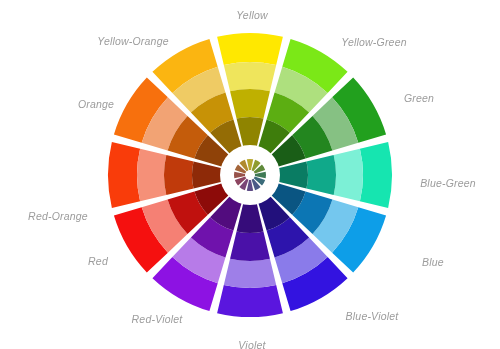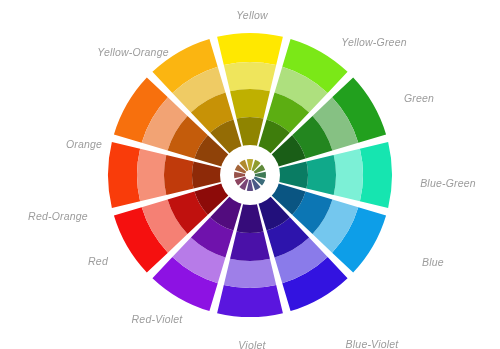--- a/index.html
+++ b/index.html
@@ -141,21 +141,21 @@
         <path d="M 234.82682151670082 169.92312549751853 A 16 16 0 0 1 238.01670846737596 164.3980792285482 L 246.255221396055 171.68689975892133 A 5 5 0 0 0 245.258381723969 173.41347671797453 Z" fill="#a4653a"></path>
         <path d="M 239.3980792285482 163.01670846737596 A 16 16 0 0 1 244.92312549751853 159.82682151670082 L 248.41347671797453 170.258381723969 A 5 5 0 0 0 246.6868997589213 171.255221396055 Z" fill="#b08a2f"></path>
       </g>
   </svg>
   <div id="labels-layer">
       <div class="wheel-label" style="left: 252px; top: 15px; color: rgb(156, 156, 156);">Yellow</div>
       <div class="wheel-label" style="left: 374px; top: 42px; color: rgb(156, 156, 156);">Yellow-Green</div>
       <div class="wheel-label" style="left: 419px; top: 98px; color: rgb(156, 156, 156);">Green</div>
       <div class="wheel-label" style="left: 448px; top: 183px; color: rgb(156, 156, 156);">Blue-Green</div>
       <div class="wheel-label" style="left: 404px; top: 262px; color: rgb(156, 156, 156); margin-left: 29px;">Blue</div>
-      <div class="wheel-label" style="left: 372px; top: 316px; color: rgb(156, 156, 156); margin-top: 28px;">Blue-Violet</div>
+      <div class="wheel-label" style="left: 372px; top: 316px; color: rgb(156, 156, 156);">Blue-Violet</div>
       <div class="wheel-label" style="left: 252px; top: 345px; color: rgb(156, 156, 156);">Violet</div>
       <div class="wheel-label" style="left: 157px; top: 319px; color: rgb(156, 156, 156);">Red-Violet</div>
       <div class="wheel-label" style="left: 98px; top: 261px; color: rgb(156, 156, 156);">Red</div>
       <div class="wheel-label" style="left: 58px; top: 180px; color: rgb(156, 156, 156); margin-top: 36px;">Red-Orange</div>
-      <div class="wheel-label" style="left: 84px; top: 104px; color: rgb(156, 156, 156); margin-top: 40px;">Orange</div>
-      <div class="wheel-label" style="left: 133px; top: 52px; color: rgb(156, 156, 156);">Yellow-Orange</div>
+      <div class="wheel-label" style="left: 96px; top: 104px; color: rgb(156, 156, 156);">Orange</div>
+      <div class="wheel-label" style="left: 133px; top: 41px; color: rgb(156, 156, 156);">Yellow-Orange</div>
     </div>
 </div>
 
 </body></html>

